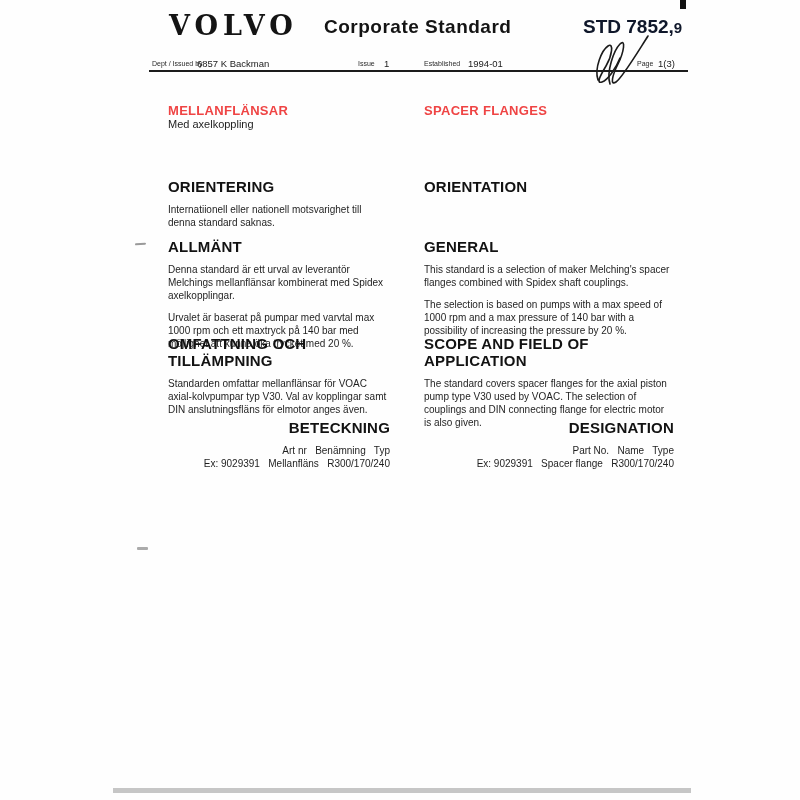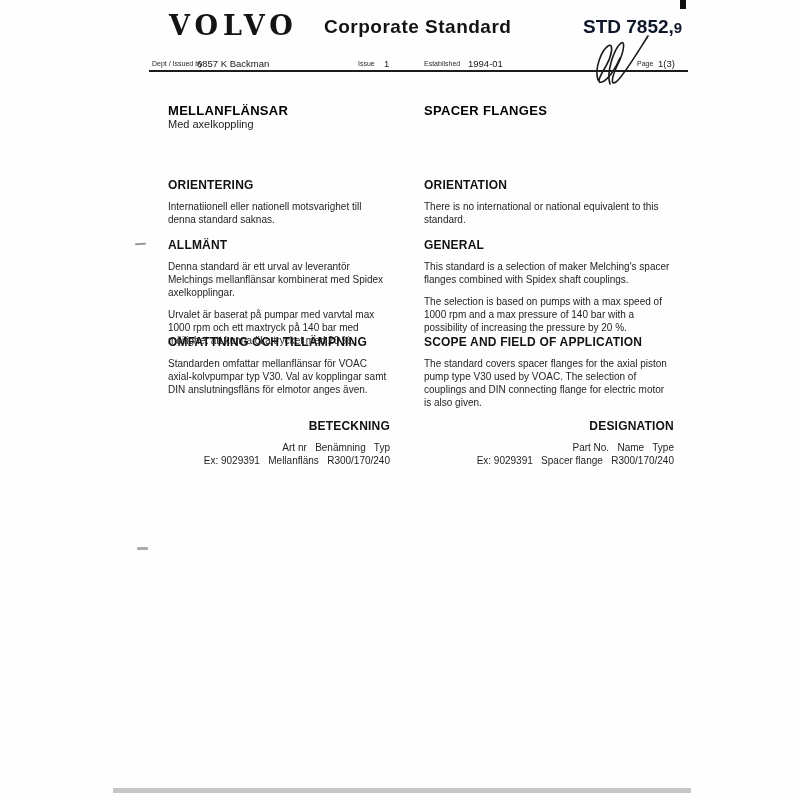--- a/index.html
+++ b/index.html
@@ -42,25 +42,25 @@
   .signature {
     position: absolute; left: 586px; top: 30px; width: 72px; height: 58px;
   }
 
   
   .col { position: absolute; top: 0; }
   .col-sv { left: 168px; width: 222px; }
   .col-en { left: 424px; width: 250px; }
 
   .title-block { position: absolute; top: 103px; left: 0; right: 0; }
-  .title-block h1 { font-size: 13px; font-weight: 700; color: #000000; letter-spacing: 0.3px; }
+  .title-block h1 { font-size: 13px; font-weight: 700; color: #ef4444; letter-spacing: 0.3px; }
   .title-block .subtitle { font-size: 11px; color: #1e1e1e; }
 
   .sec { position: absolute; left: 0; right: 0; }
-  .sec h2 { font-size: 12px; font-weight: 700; color: #121212; margin-bottom: 8px; letter-spacing: 0.2px; }
+  .sec h2 { font-size: 15px; font-weight: 700; color: #121212; margin-bottom: 8px; letter-spacing: 0.2px; }
   .sec p { font-size: 10px; line-height: 13px; color: #1e1e1e; margin-bottom: 9px; white-space: pre-wrap; }
   .sec.tight p { margin-bottom: 0; }
 
   .sec-1 { top: 178px; }
   .sec-2 { top: 238px; }
   .sec-3 { top: 335px; }
   .sec-4 { top: 419px; text-align: right; }
 
   
   .mark-top { position: absolute; left: 680px; top: 0; width: 6px; height: 9px; background: #111; }
@@ -121,21 +121,20 @@
       <p>Ex: 9029391   Mellanfläns   R300/170/240</p>
     </div>
   </div>
 
   <div class="col col-en">
     <div class="title-block">
       <h1>SPACER FLANGES</h1>
     </div>
     <div class="sec sec-1">
       <h2>ORIENTATION</h2>
-      <p>There is no international or national equivalent to this standard.</p>
     </div>
     <div class="sec sec-2">
       <h2>GENERAL</h2>
       <p>This standard is a selection of maker Melching's spacer flanges combined with Spidex shaft couplings.</p>
       <p>The selection is based on pumps with a max speed of 1000 rpm and a max pressure of 140 bar with a possibility of increasing the pressure by 20 %.</p>
     </div>
     <div class="sec sec-3">
       <h2>SCOPE AND FIELD OF APPLICATION</h2>
       <p>The standard covers spacer flanges for the axial piston pump type V30 used by VOAC. The selection of couplings and DIN connecting flange for electric motor is also given.</p>
     </div>

